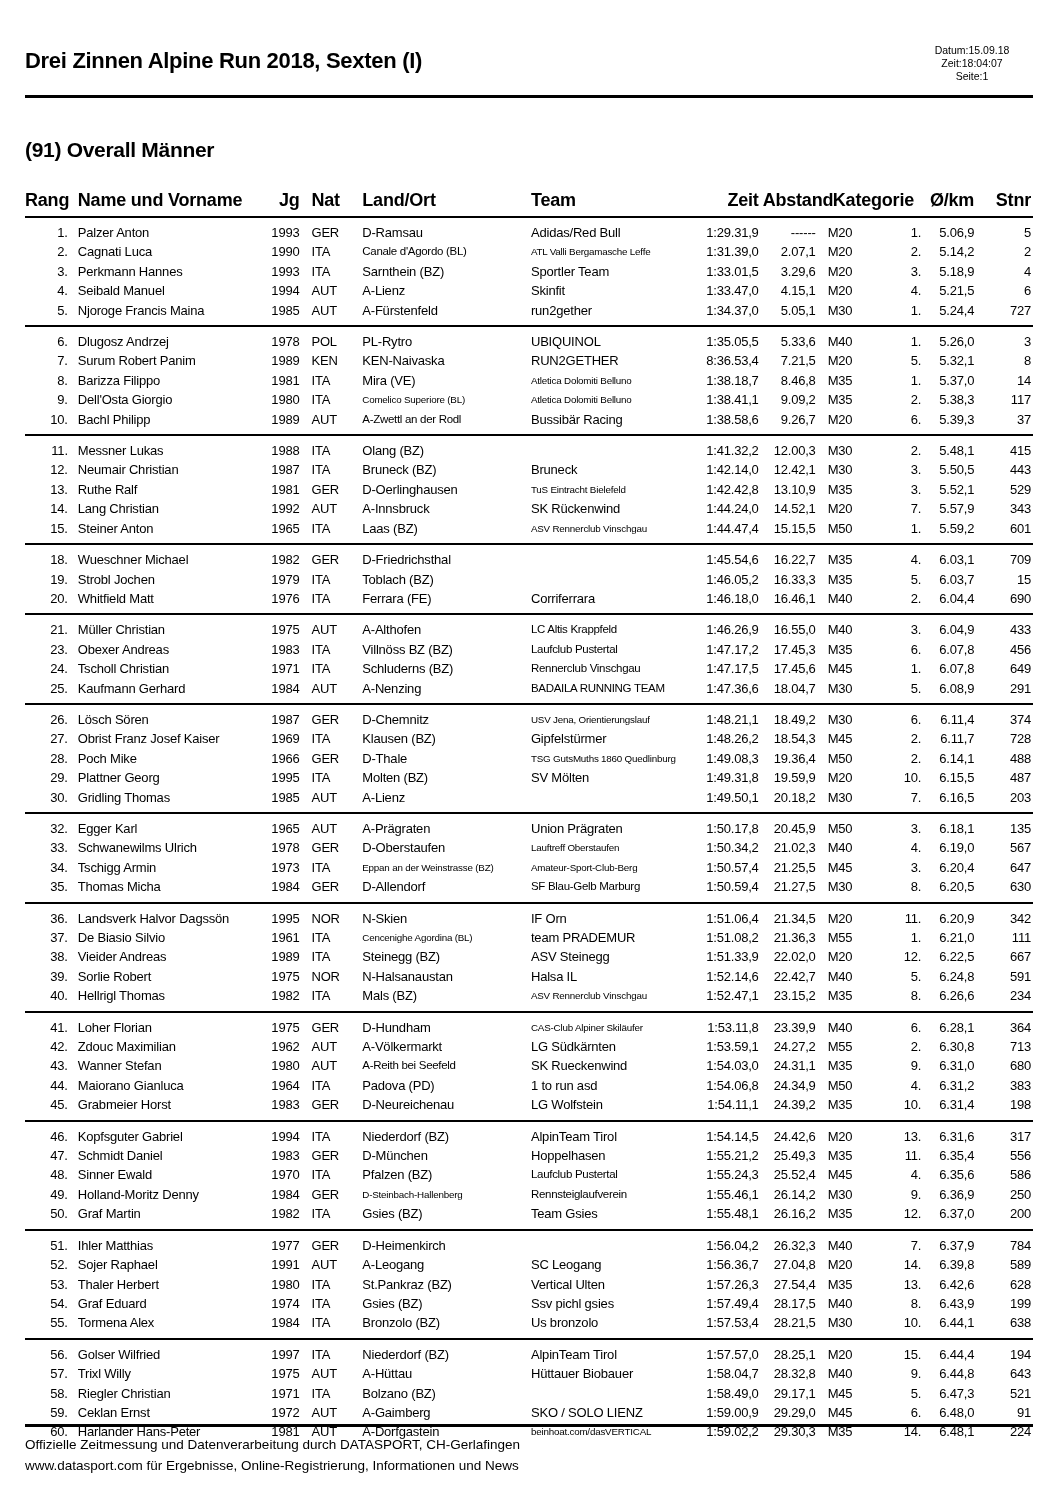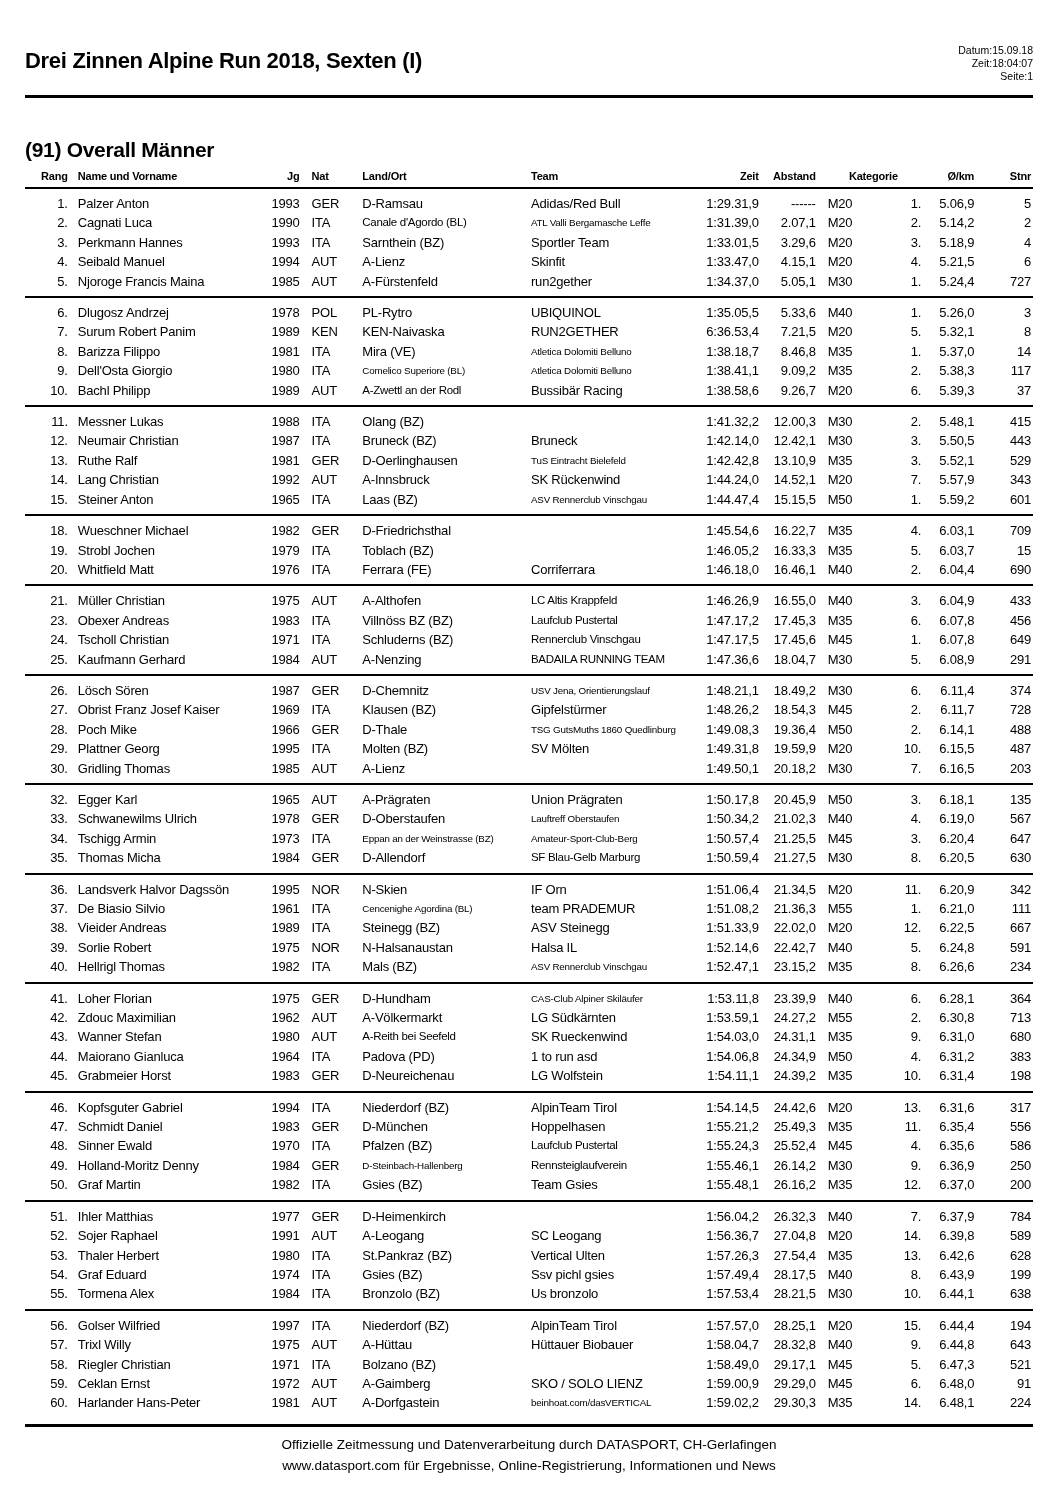--- a/index.html
+++ b/index.html
@@ -7,28 +7,28 @@
     width:1058px; height:1497px;
     background:#ffffff; color:#000000;
     font-family:"Liberation Sans", sans-serif;
     position:relative; overflow:hidden;
   }
   .page { padding:44px 25px 0 25px; }
 
   .doc-header { display:flex; justify-content:space-between; align-items:flex-start; }
   .doc-title { font-size:22px; font-weight:bold; letter-spacing:-0.3px; padding-top:4px; }
   .doc-meta { font-size:10.5px; line-height:13px; width:122px; }
-  .meta-row { display:flex; justify-content:flex-end; }
+  .meta-row { display:flex; justify-content:center; }
   .header-rule { border-top:3px solid #000; margin-top:12px; }
 
-  .section-title { font-size:21px; font-weight:bold; letter-spacing:-0.3px; margin:40px 0 8px 0; }
+  .section-title { font-size:21px; font-weight:bold; letter-spacing:-0.3px; margin:40px 0 28px 0; }
 
   table.results { width:100%; border-collapse:collapse; table-layout:fixed; }
   thead th {
-    font-size:11px; font-weight:bold; text-align:left;
+    font-size:18px; font-weight:bold; text-align:left;
     padding:0 0 5px 0; border-bottom:2.5px solid #000;
     letter-spacing:-0.2px; white-space:nowrap;
   }
   td {
     font-size:13px; line-height:19.4px; letter-spacing:-0.2px;
     white-space:nowrap; overflow:hidden; padding:0;
   }
   tbody.group { border-top:2px solid #000; }
   tbody.group:first-of-type { border-top:none; }
   tbody.group tr:first-child td { padding-top:5px; }
@@ -39,21 +39,21 @@
   .pr-rang { padding-right:8px; }
   .pr-jg { padding-right:10px; }
   .pr-zeit { padding-right:4px; }
   .pr-abst { padding-right:10px; }
   .pr-avg { padding-right:12px; }
   .pr-stnr { padding-right:2px; }
   .pl { padding-left:2px; }
   .mid { font-size:11.5px; letter-spacing:-0.3px;margin-left:6px; }
   .small { font-size:9.8px; letter-spacing:-0.2px; }
 
-  .doc-footer { position:absolute; left:25px; right:25px; top:1424px; border-top:3px solid #000;text-align:center; }
+  .doc-footer { position:absolute; left:25px; right:25px; top:1424px; border-top:3px solid #000; }
   .doc-footer div { font-size:13.5px; line-height:21px; }
   .doc-footer div:first-child { padding-top:7px; }
 </style>
 </head>
 <body>
 
 <div class="page">
 
   <div class="doc-header">
     <div class="doc-title">Drei Zinnen Alpine Run 2018, Sexten (I)</div>
@@ -193,21 +193,21 @@
           <td class="r pr-avg">5.26,0</td>
           <td class="r pr-stnr">3</td>
         </tr>
         <tr>
           <td class="r pr-rang">7.</td>
           <td class="pl">Surum Robert Panim</td>
           <td class="r pr-jg">1989</td>
           <td class="pl">KEN</td>
           <td class="pl">KEN-Naivaska</td>
           <td class="pl">RUN2GETHER</td>
-          <td class="r pr-zeit">6:36.53,4</td>
+          <td class="r pr-zeit">8:36.53,4</td>
           <td class="r pr-abst">7.21,5</td>
           <td class="pl">M20</td>
           <td class="r">5.</td>
           <td class="r pr-avg">5.32,1</td>
           <td class="r pr-stnr">8</td>
         </tr>
         <tr>
           <td class="r pr-rang">8.</td>
           <td class="pl">Barizza Filippo</td>
           <td class="r pr-jg">1981</td>

